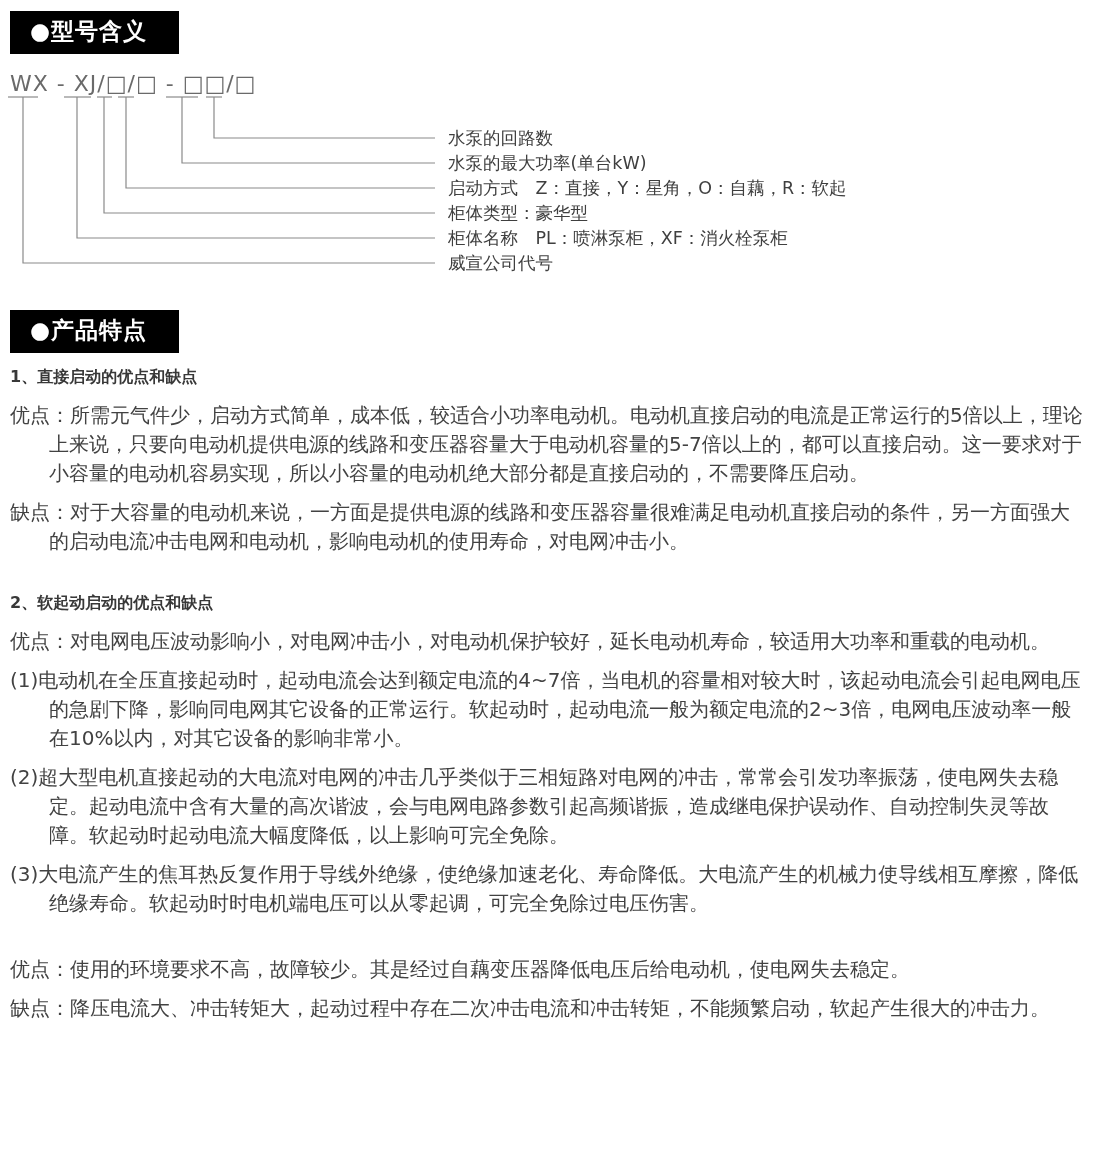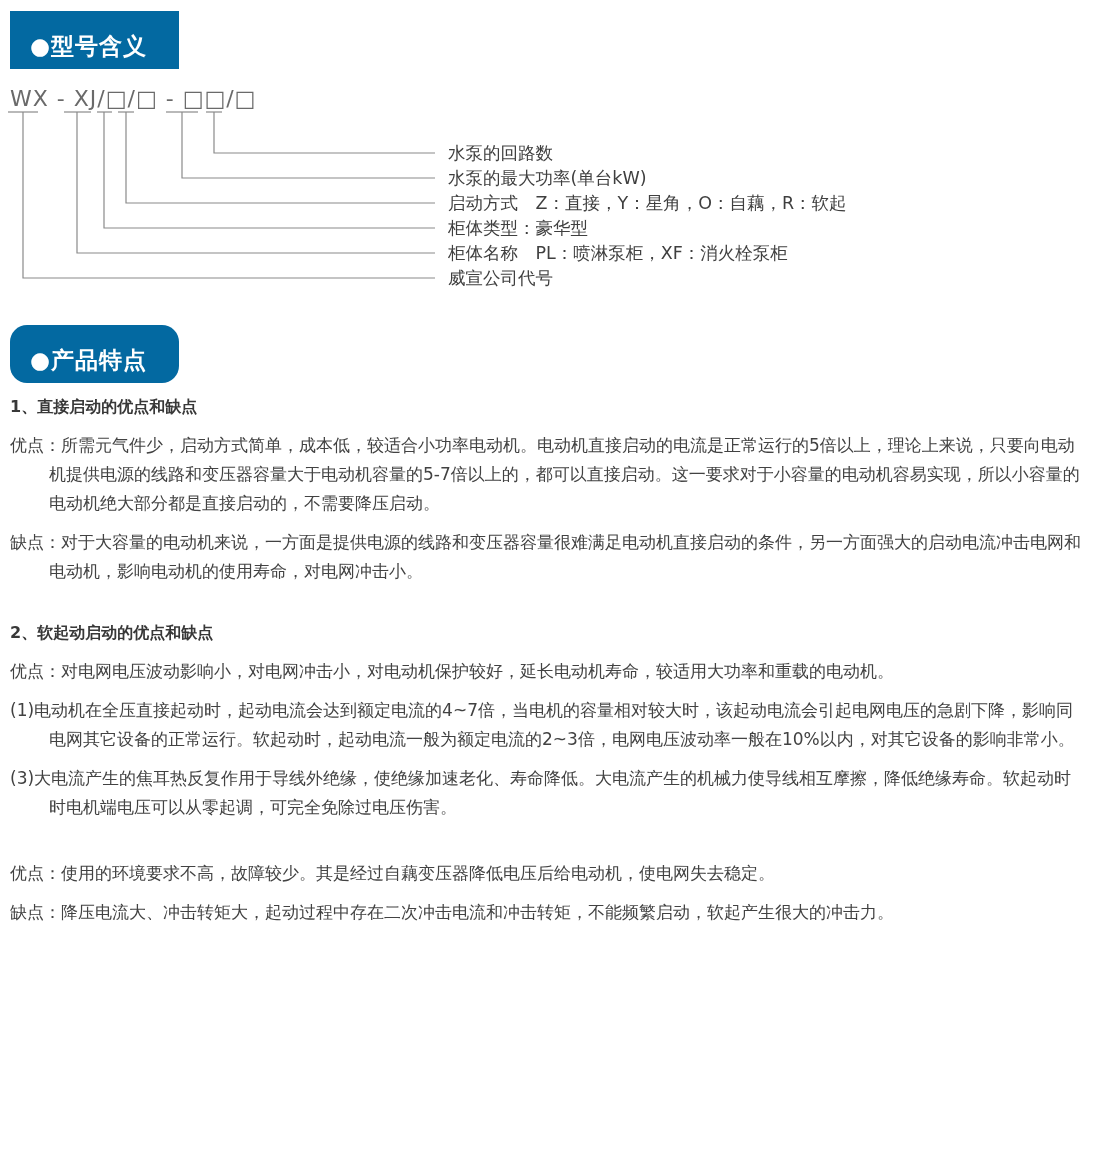--- a/index.html
+++ b/index.html
@@ -2,37 +2,37 @@
 <html><head>
 <meta charset="utf-8">
 <style>
   html,body{margin:0;padding:0;}
   body{
     width:1100px;height:1163px;overflow:hidden;background:#ffffff;
     font-family:"DejaVu Sans","Liberation Sans",sans-serif;
     color:#424242;
   }
   .badge{
-    display:inline-block;background:#0369a1;color:#ffffff;
+    display:inline-block;background:#000000;color:#ffffff;
     font-size:23px;font-weight:bold;letter-spacing:1px;
-    padding:20px 32px 7px 20px;margin-left:10px;
+    padding:5px 32px 7px 20px;margin-left:10px;
   }
   #badge-model{margin-top:11px;}
-  #badge-features{margin-top:26px;border-radius:17px;}
+  #badge-features{margin-top:26px;}
   #diagram{display:block;margin-top:12px;}
   #diagram text{fill:#5d5d5d;}
   #diagram .label{fill:#3f3f3f;font-size:17.5px;}
   #diagram .code{fill:#6a6a6a;font-size:22px;letter-spacing:1px;}
   #diagram path{stroke:#8a8a8a;stroke-width:1.2;fill:none;}
   .features{margin:14px 12px 0 10px;}
   .section{margin-top:0;}
   .section + .section{margin-top:37px;}
   .section-title{font-size:16px;font-weight:bold;color:#383838;margin:0 0 13px 0;}
   .para{
-    font-size:17px;line-height:29px;margin:6px 0 10px 0;
+    font-size:20px;line-height:29px;margin:6px 0 10px 0;
     padding-left:39px;text-indent:-39px;max-width:1072px;
   }
 </style>
 </head>
 <body>
 
 
 
 
 <div class="badge" id="badge-model">●型号含义</div>
@@ -73,20 +73,21 @@
   <div class="section">
     <div class="section-title">1、直接启动的优点和缺点</div>
     <p class="para">优点：所需元气件少，启动方式简单，成本低，较适合小功率电动机。电动机直接启动的电流是正常运行的5倍以上，理论上来说，只要向电动机提供电源的线路和变压器容量大于电动机容量的5-7倍以上的，都可以直接启动。这一要求对于小容量的电动机容易实现，所以小容量的电动机绝大部分都是直接启动的，不需要降压启动。</p>
     <p class="para">缺点：对于大容量的电动机来说，一方面是提供电源的线路和变压器容量很难满足电动机直接启动的条件，另一方面强大的启动电流冲击电网和电动机，影响电动机的使用寿命，对电网冲击小。</p>
   </div>
 
   <div class="section">
     <div class="section-title">2、软起动启动的优点和缺点</div>
     <p class="para">优点：对电网电压波动影响小，对电网冲击小，对电动机保护较好，延长电动机寿命，较适用大功率和重载的电动机。</p>
     <p class="para">(1)电动机在全压直接起动时，起动电流会达到额定电流的4~7倍，当电机的容量相对较大时，该起动电流会引起电网电压的急剧下降，影响同电网其它设备的正常运行。软起动时，起动电流一般为额定电流的2~3倍，电网电压波动率一般在10%以内，对其它设备的影响非常小。</p>
+    <p class="para">(2)超大型电机直接起动的大电流对电网的冲击几乎类似于三相短路对电网的冲击，常常会引发功率振荡，使电网失去稳定。起动电流中含有大量的高次谐波，会与电网电路参数引起高频谐振，造成继电保护误动作、自动控制失灵等故障。软起动时起动电流大幅度降低，以上影响可完全免除。</p>
     <p class="para">(3)大电流产生的焦耳热反复作用于导线外绝缘，使绝缘加速老化、寿命降低。大电流产生的机械力使导线相互摩擦，降低绝缘寿命。软起动时时电机端电压可以从零起调，可完全免除过电压伤害。</p>
   </div>
 
   <div class="section">
     <p class="para">优点：使用的环境要求不高，故障较少。其是经过自藕变压器降低电压后给电动机，使电网失去稳定。</p>
     <p class="para">缺点：降压电流大、冲击转矩大，起动过程中存在二次冲击电流和冲击转矩，不能频繁启动，软起产生很大的冲击力。</p>
   </div>
 
 </div>
 

